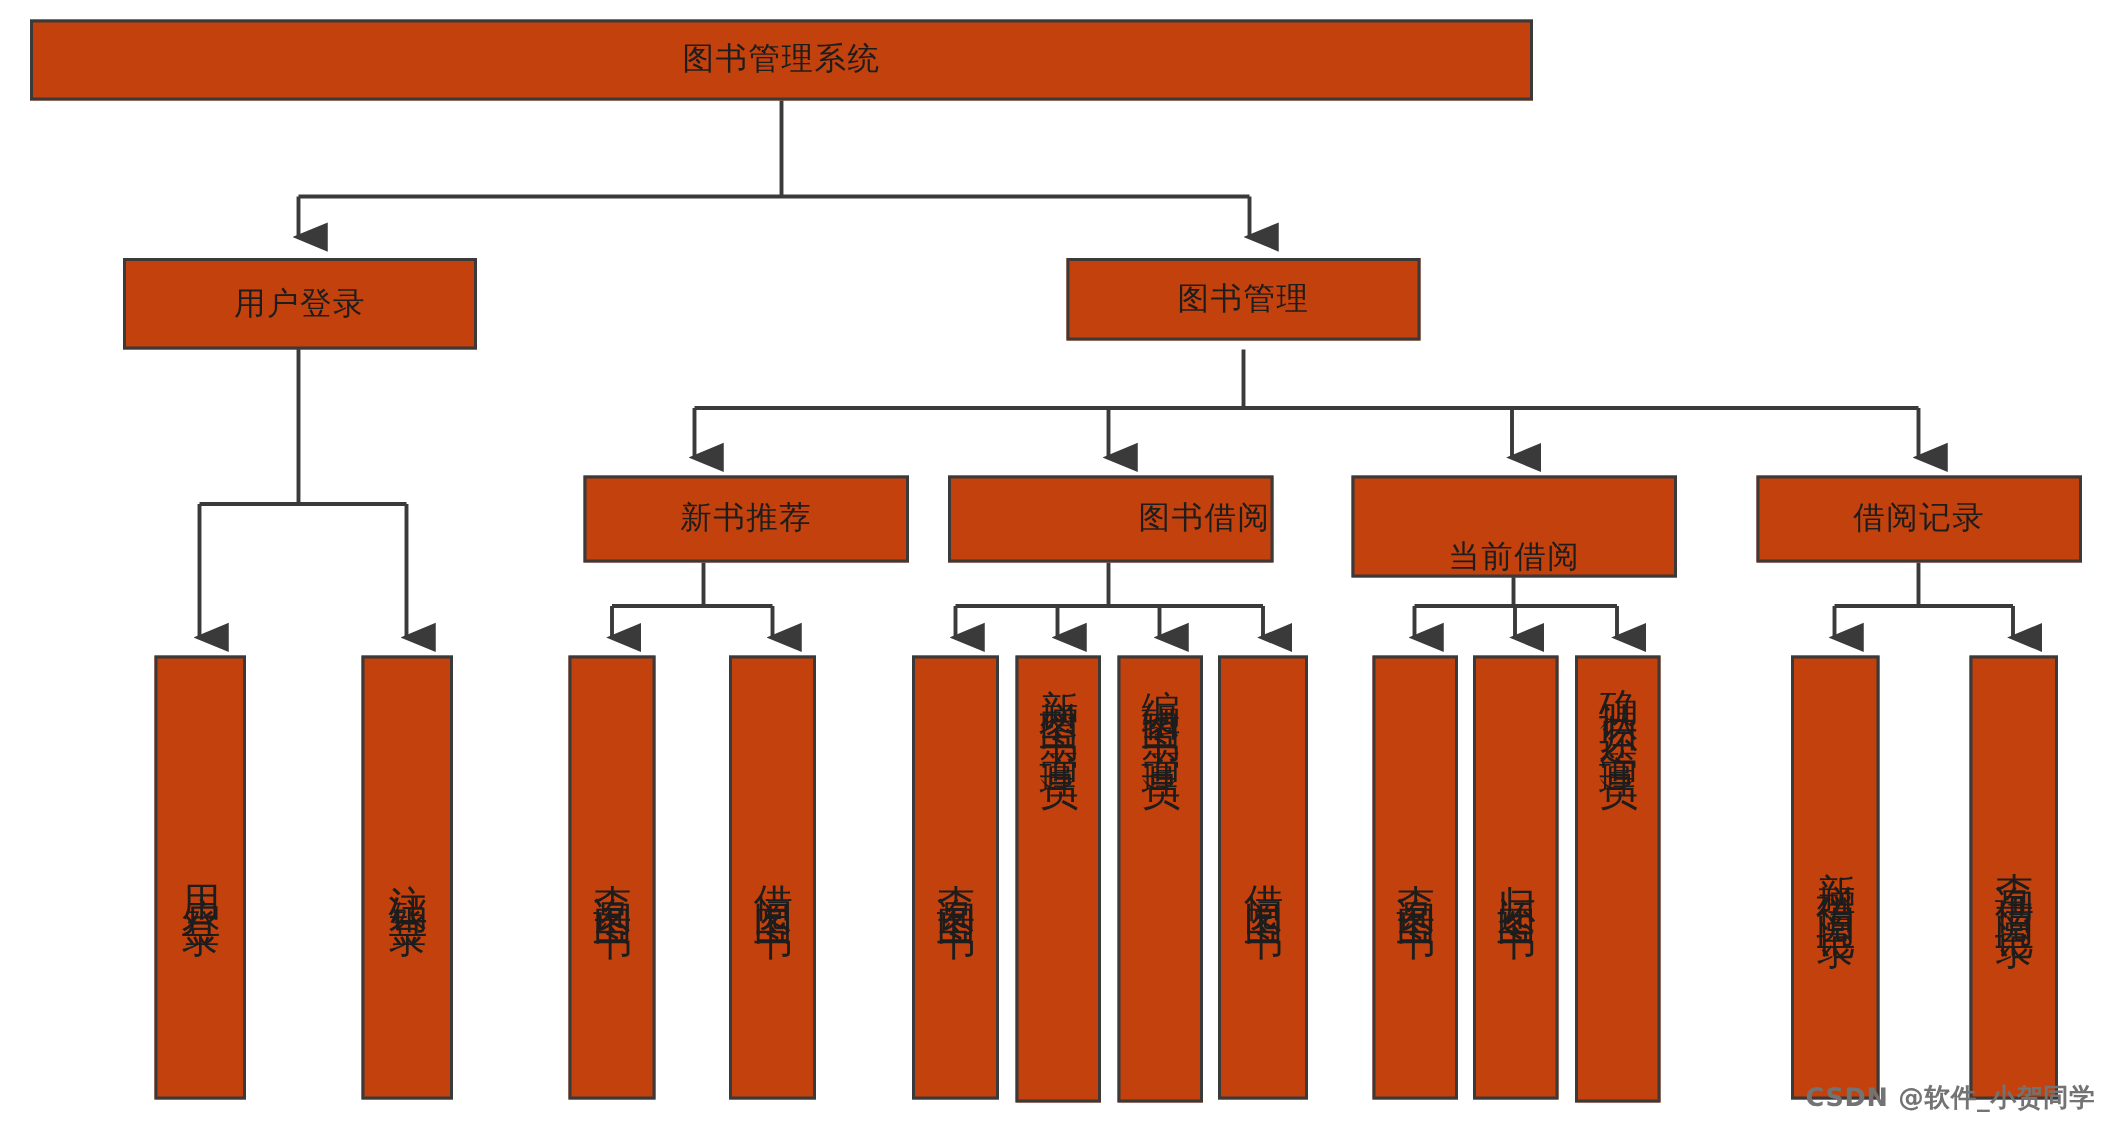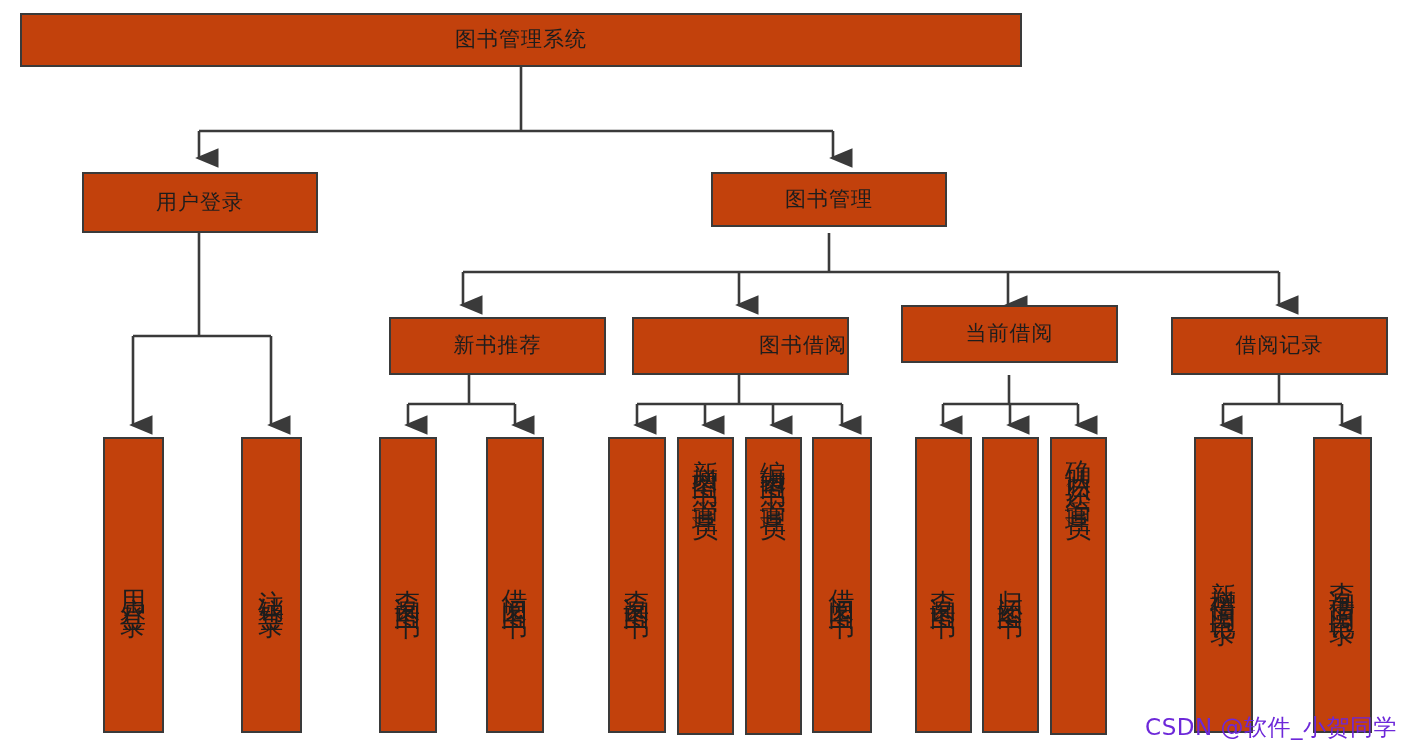--- a/index.html
+++ b/index.html
@@ -42,25 +42,26 @@
     line-height:1;
     white-space:nowrap;
     display:block;
   }
   .node.vertical.v-center{align-items:center;}
   .node.vertical.v-top{align-items:flex-start;}
   .watermark{
     position:absolute;
     right:8px;
     bottom:4px;
-    font-size:23px;
-    color:#6d28d9;
+    font-size:17px;
+    color:#737373;
     white-space:nowrap;
     z-index:5;
     letter-spacing:0.5px;
+    font-weight:bold;
   }
 </style>
 </head>
 <body>
 
 <div id="diagram-root">
 
   <svg class="wires" viewBox="0 0 1405 747" xmlns="http://www.w3.org/2000/svg">
     <defs>
       <marker id="arrow" viewBox="0 0 12 12" refX="6" refY="10" markerWidth="9" markerHeight="9" orient="auto-start-reverse">
@@ -121,21 +122,21 @@
   <div class="node" style="left:711px;top:172px;width:236px;height:55px;">
     <span class="node-label">图书管理</span>
   </div>
 
   <div class="node" style="left:361px;top:317px;width:217px;height:58px;margin-left:28px;">
     <span class="node-label">新书推荐</span>
   </div>
   <div class="node" style="left:632px;top:317px;width:217px;height:58px;justify-content:flex-end;">
     <span class="node-label">图书借阅</span>
   </div>
-  <div class="node" style="left:901px;top:305px;width:217px;height:58px;">
+  <div class="node" style="left:901px;top:317px;width:217px;height:68px;align-items:flex-end;">
     <span class="node-label">当前借阅</span>
   </div>
   <div class="node" style="left:1171px;top:317px;width:217px;height:58px;">
     <span class="node-label">借阅记录</span>
   </div>
 
   <div class="node vertical v-center" style="left:103px;top:437px;width:61px;height:296px;">
     <span class="node-label">用户登录</span>
   </div>
   <div class="node vertical v-center" style="left:241px;top:437px;width:61px;height:296px;">

